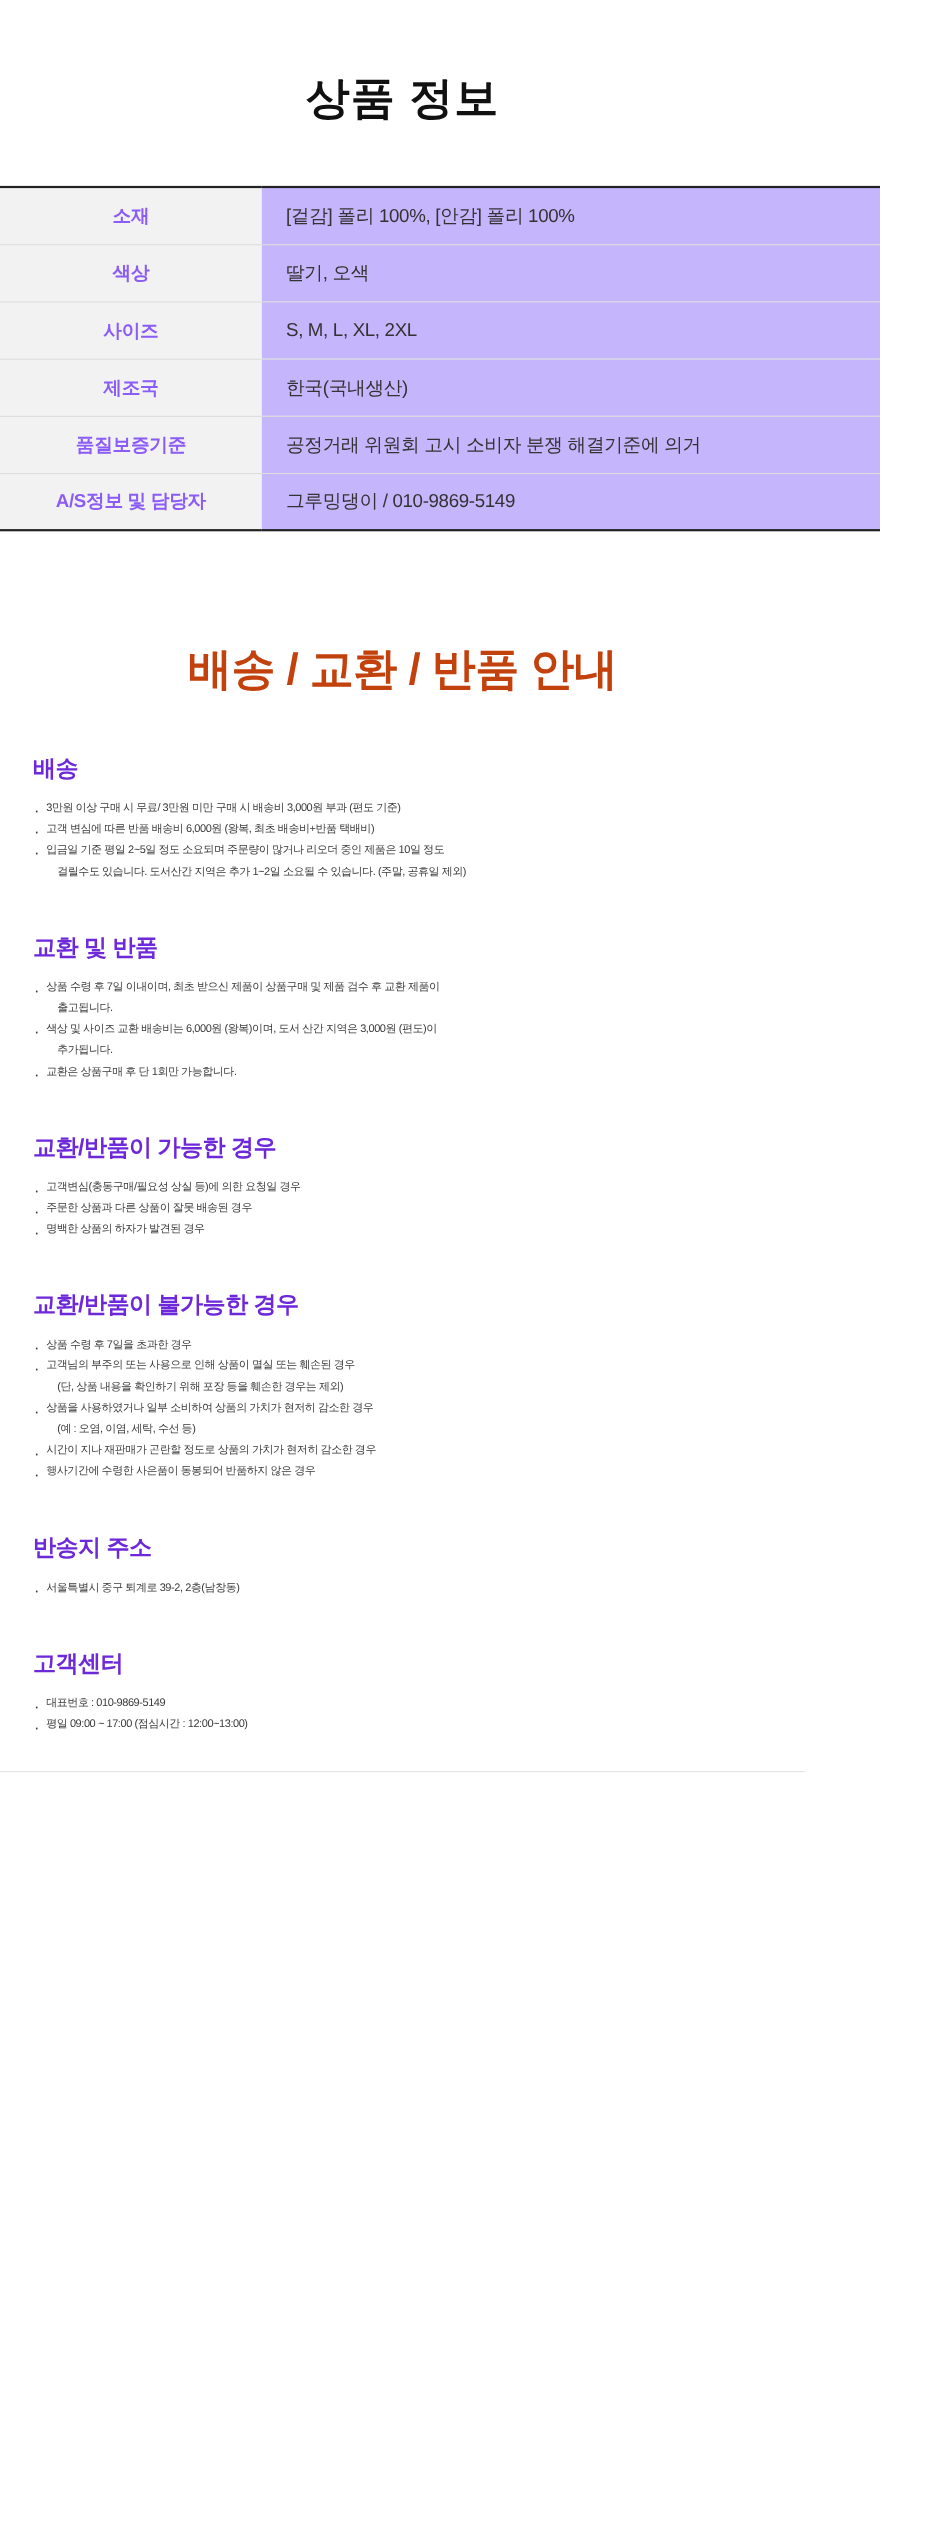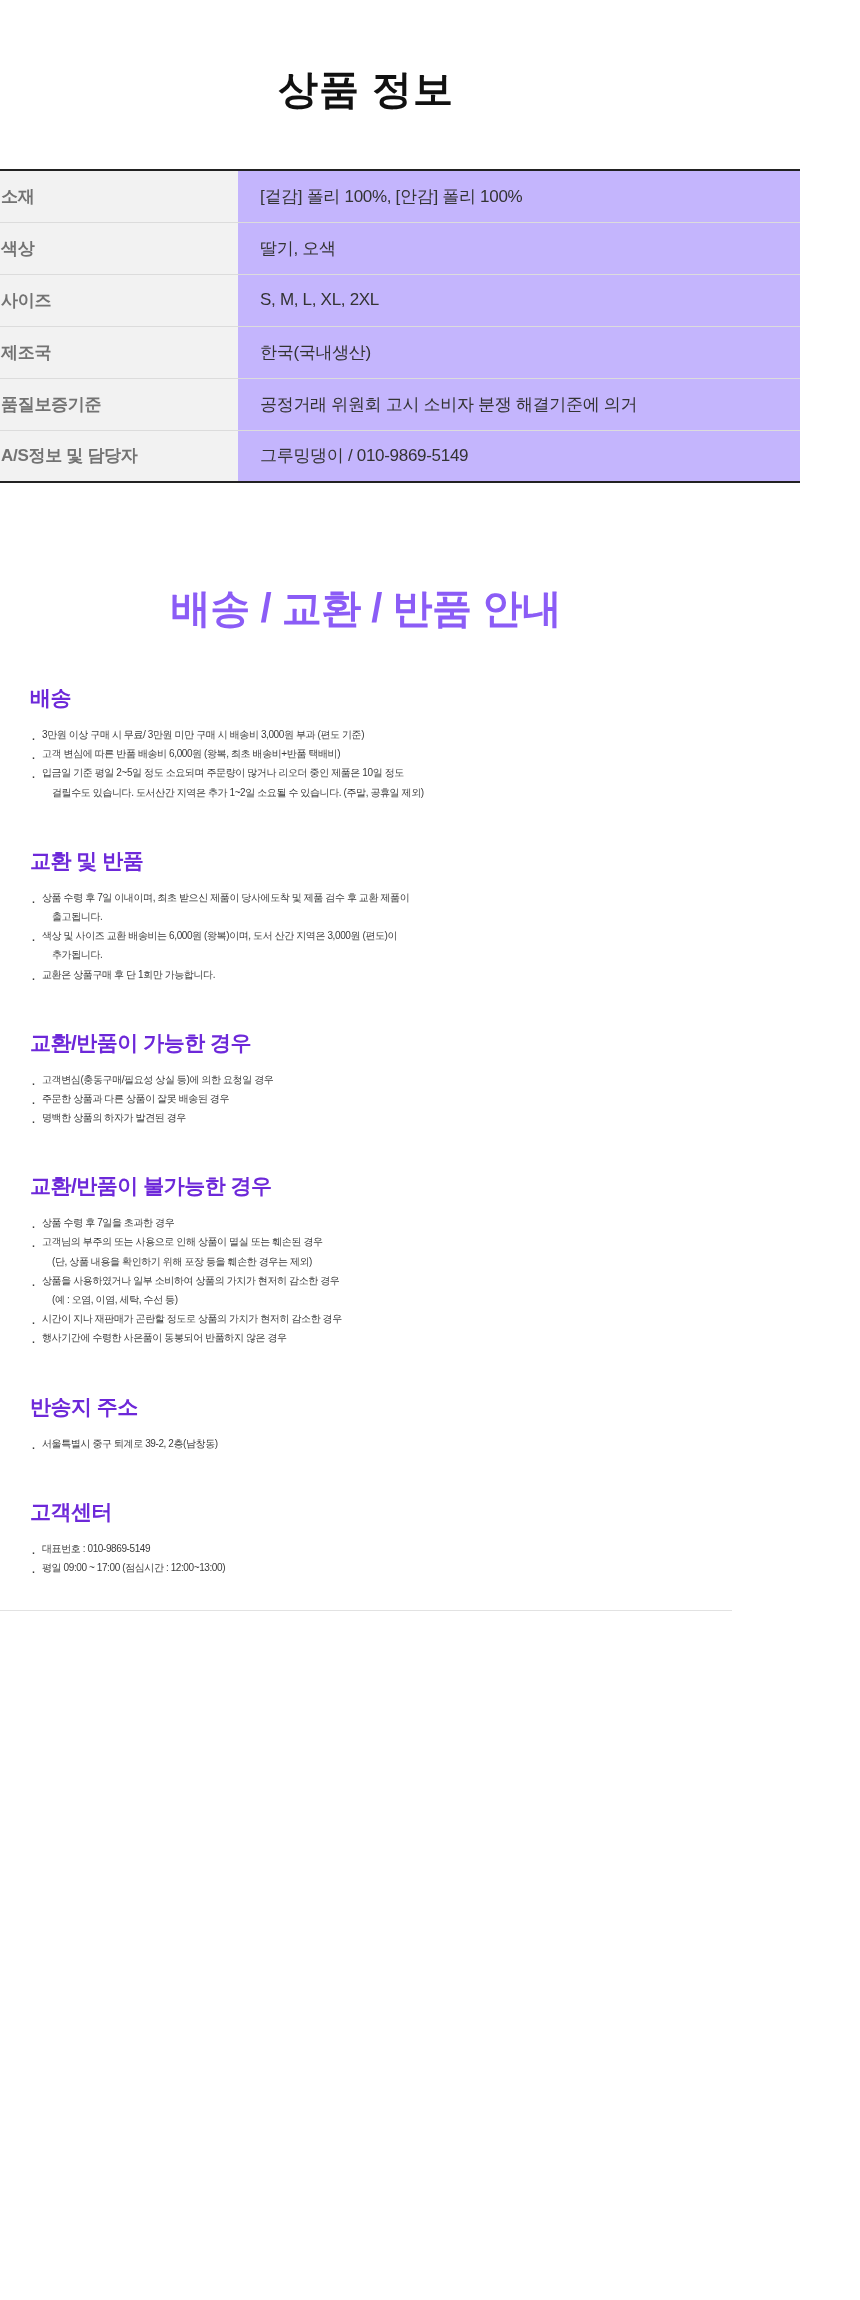--- a/index.html
+++ b/index.html
@@ -46,22 +46,22 @@
   .spec-table tr { height: 52px; }
   .spec-table tr + tr td,
   .spec-table tr + tr th {
     border-top: 1px solid #dcdcdc;
   }
   .spec-table th {
     width: 238px;
     background: #f2f2f2;
     font-size: 17px;
     font-weight: 700;
-    color: #737373;
-    text-align: left;
+    color: #8b5cf6;
+    text-align: center;
     vertical-align: middle;
     letter-spacing: -0.3px;
     margin-top: 20px;
   }
   .spec-table td {
     background: #c4b5fd;
     font-size: 17px;
     font-weight: 400;
     color: #333;
     padding-left: 22px;
@@ -77,21 +77,21 @@
   }
 
   
   .section-shipping {
     padding: 54px 0 40px 0;
   }
   .title-main2 {
     text-align: center;
     font-size: 40px;
     font-weight: 700;
-    color: #8b5cf6;
+    color: #c2410c;
     margin: 0 0 48px 0;
     letter-spacing: -0.5px;
   }
   .block {
     width: 800px;
     margin: 0 auto 34px auto;
     padding-left: 30px;
   }
   .block-heading {
     font-size: 21px;
@@ -181,21 +181,21 @@
         <li class="dot">3만원 이상 구매 시 무료/ 3만원 미만 구매 시 배송비 3,000원 부과 (편도 기준)</li>
         <li class="dot">고객 변심에 따른 반품 배송비 6,000원 (왕복, 최초 배송비+반품 택배비)</li>
         <li class="dot">입금일 기준 평일 2~5일 정도 소요되며 주문량이 많거나 리오더 중인 제품은 10일 정도</li>
         <li class="cont">걸릴수도 있습니다. 도서산간 지역은 추가 1~2일 소요될 수 있습니다. (주말, 공휴일 제외)</li>
       </ul>
     </div>
 
     <div class="block gap-top">
       <h3 class="block-heading">교환 및 반품</h3>
       <ul class="bullets">
-        <li class="dot">상품 수령 후 7일 이내이며, 최초 받으신 제품이 당사에도착 및 제품 검수 후 교환 제품이</li>
+        <li class="dot">상품 수령 후 7일 이내이며, 최초 받으신 제품이 상품구매 및 제품 검수 후 교환 제품이</li>
         <li class="cont">출고됩니다.</li>
         <li class="dot">색상 및 사이즈 교환 배송비는 6,000원 (왕복)이며, 도서 산간 지역은 3,000원 (편도)이</li>
         <li class="cont">추가됩니다.</li>
         <li class="dot">교환은 상품구매 후 단 1회만 가능합니다.</li>
       </ul>
     </div>
 
     <div class="block gap-top">
       <h3 class="block-heading">교환/반품이 가능한 경우</h3>
       <ul class="bullets">

